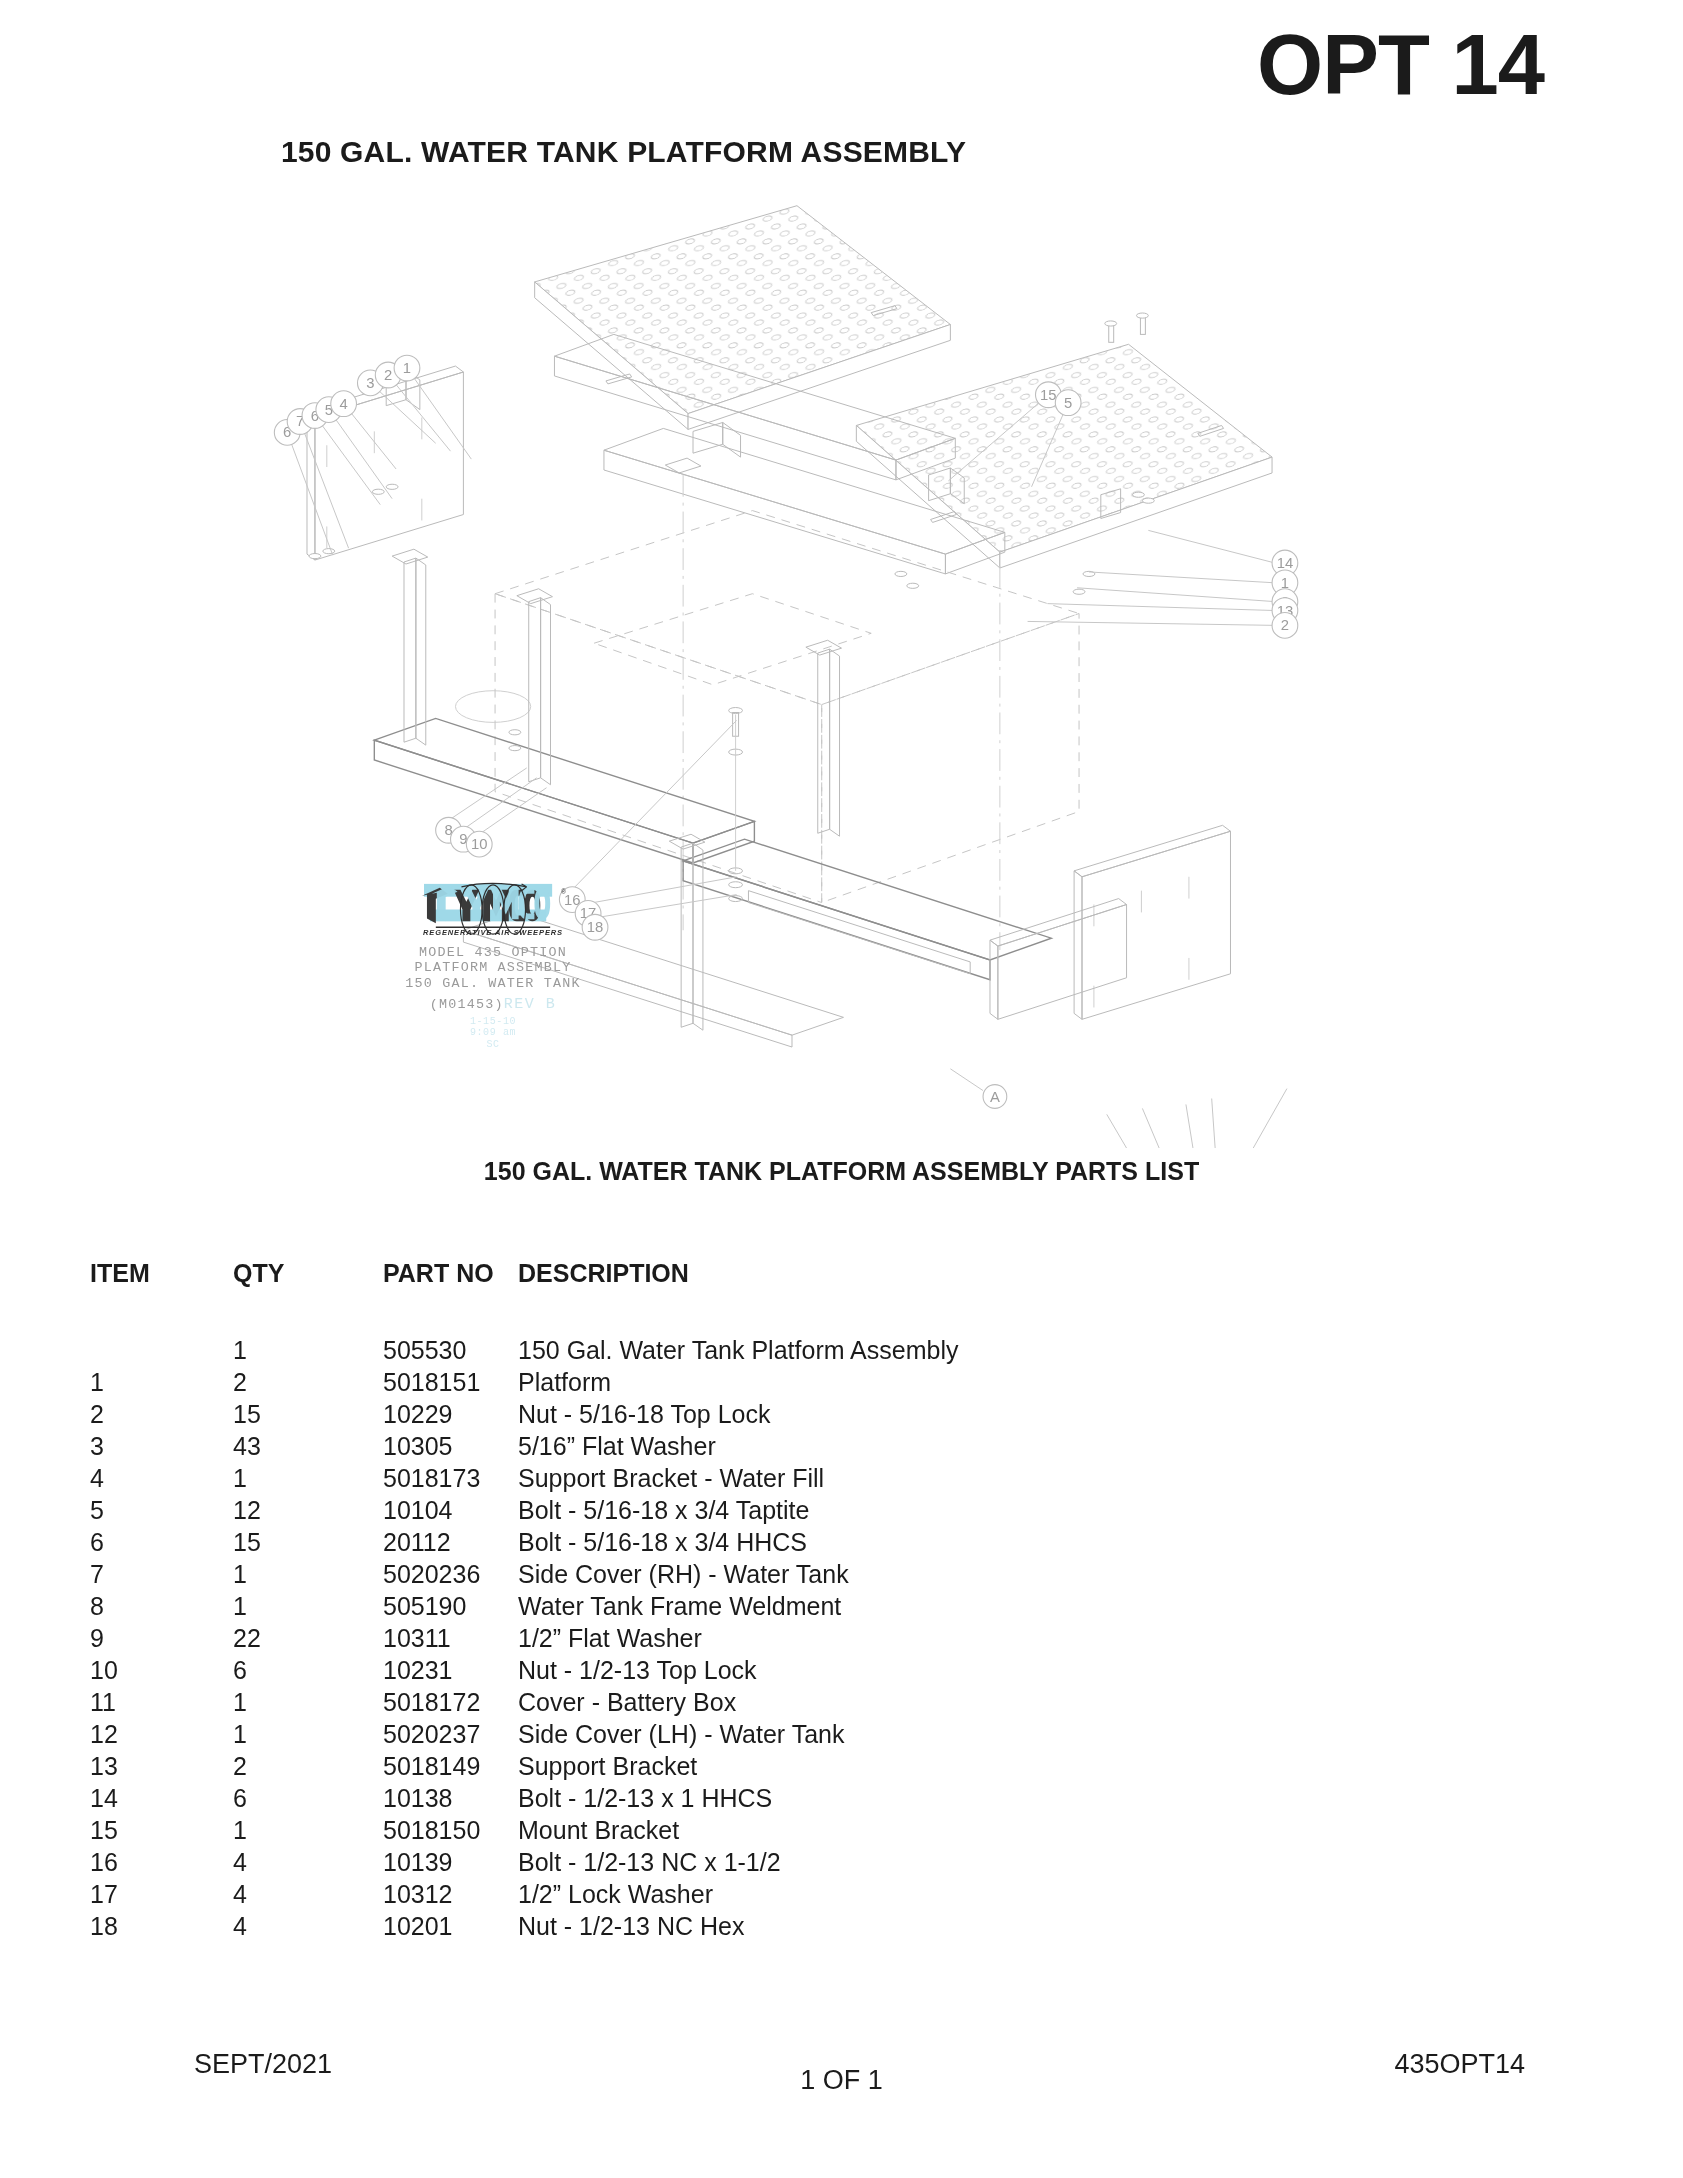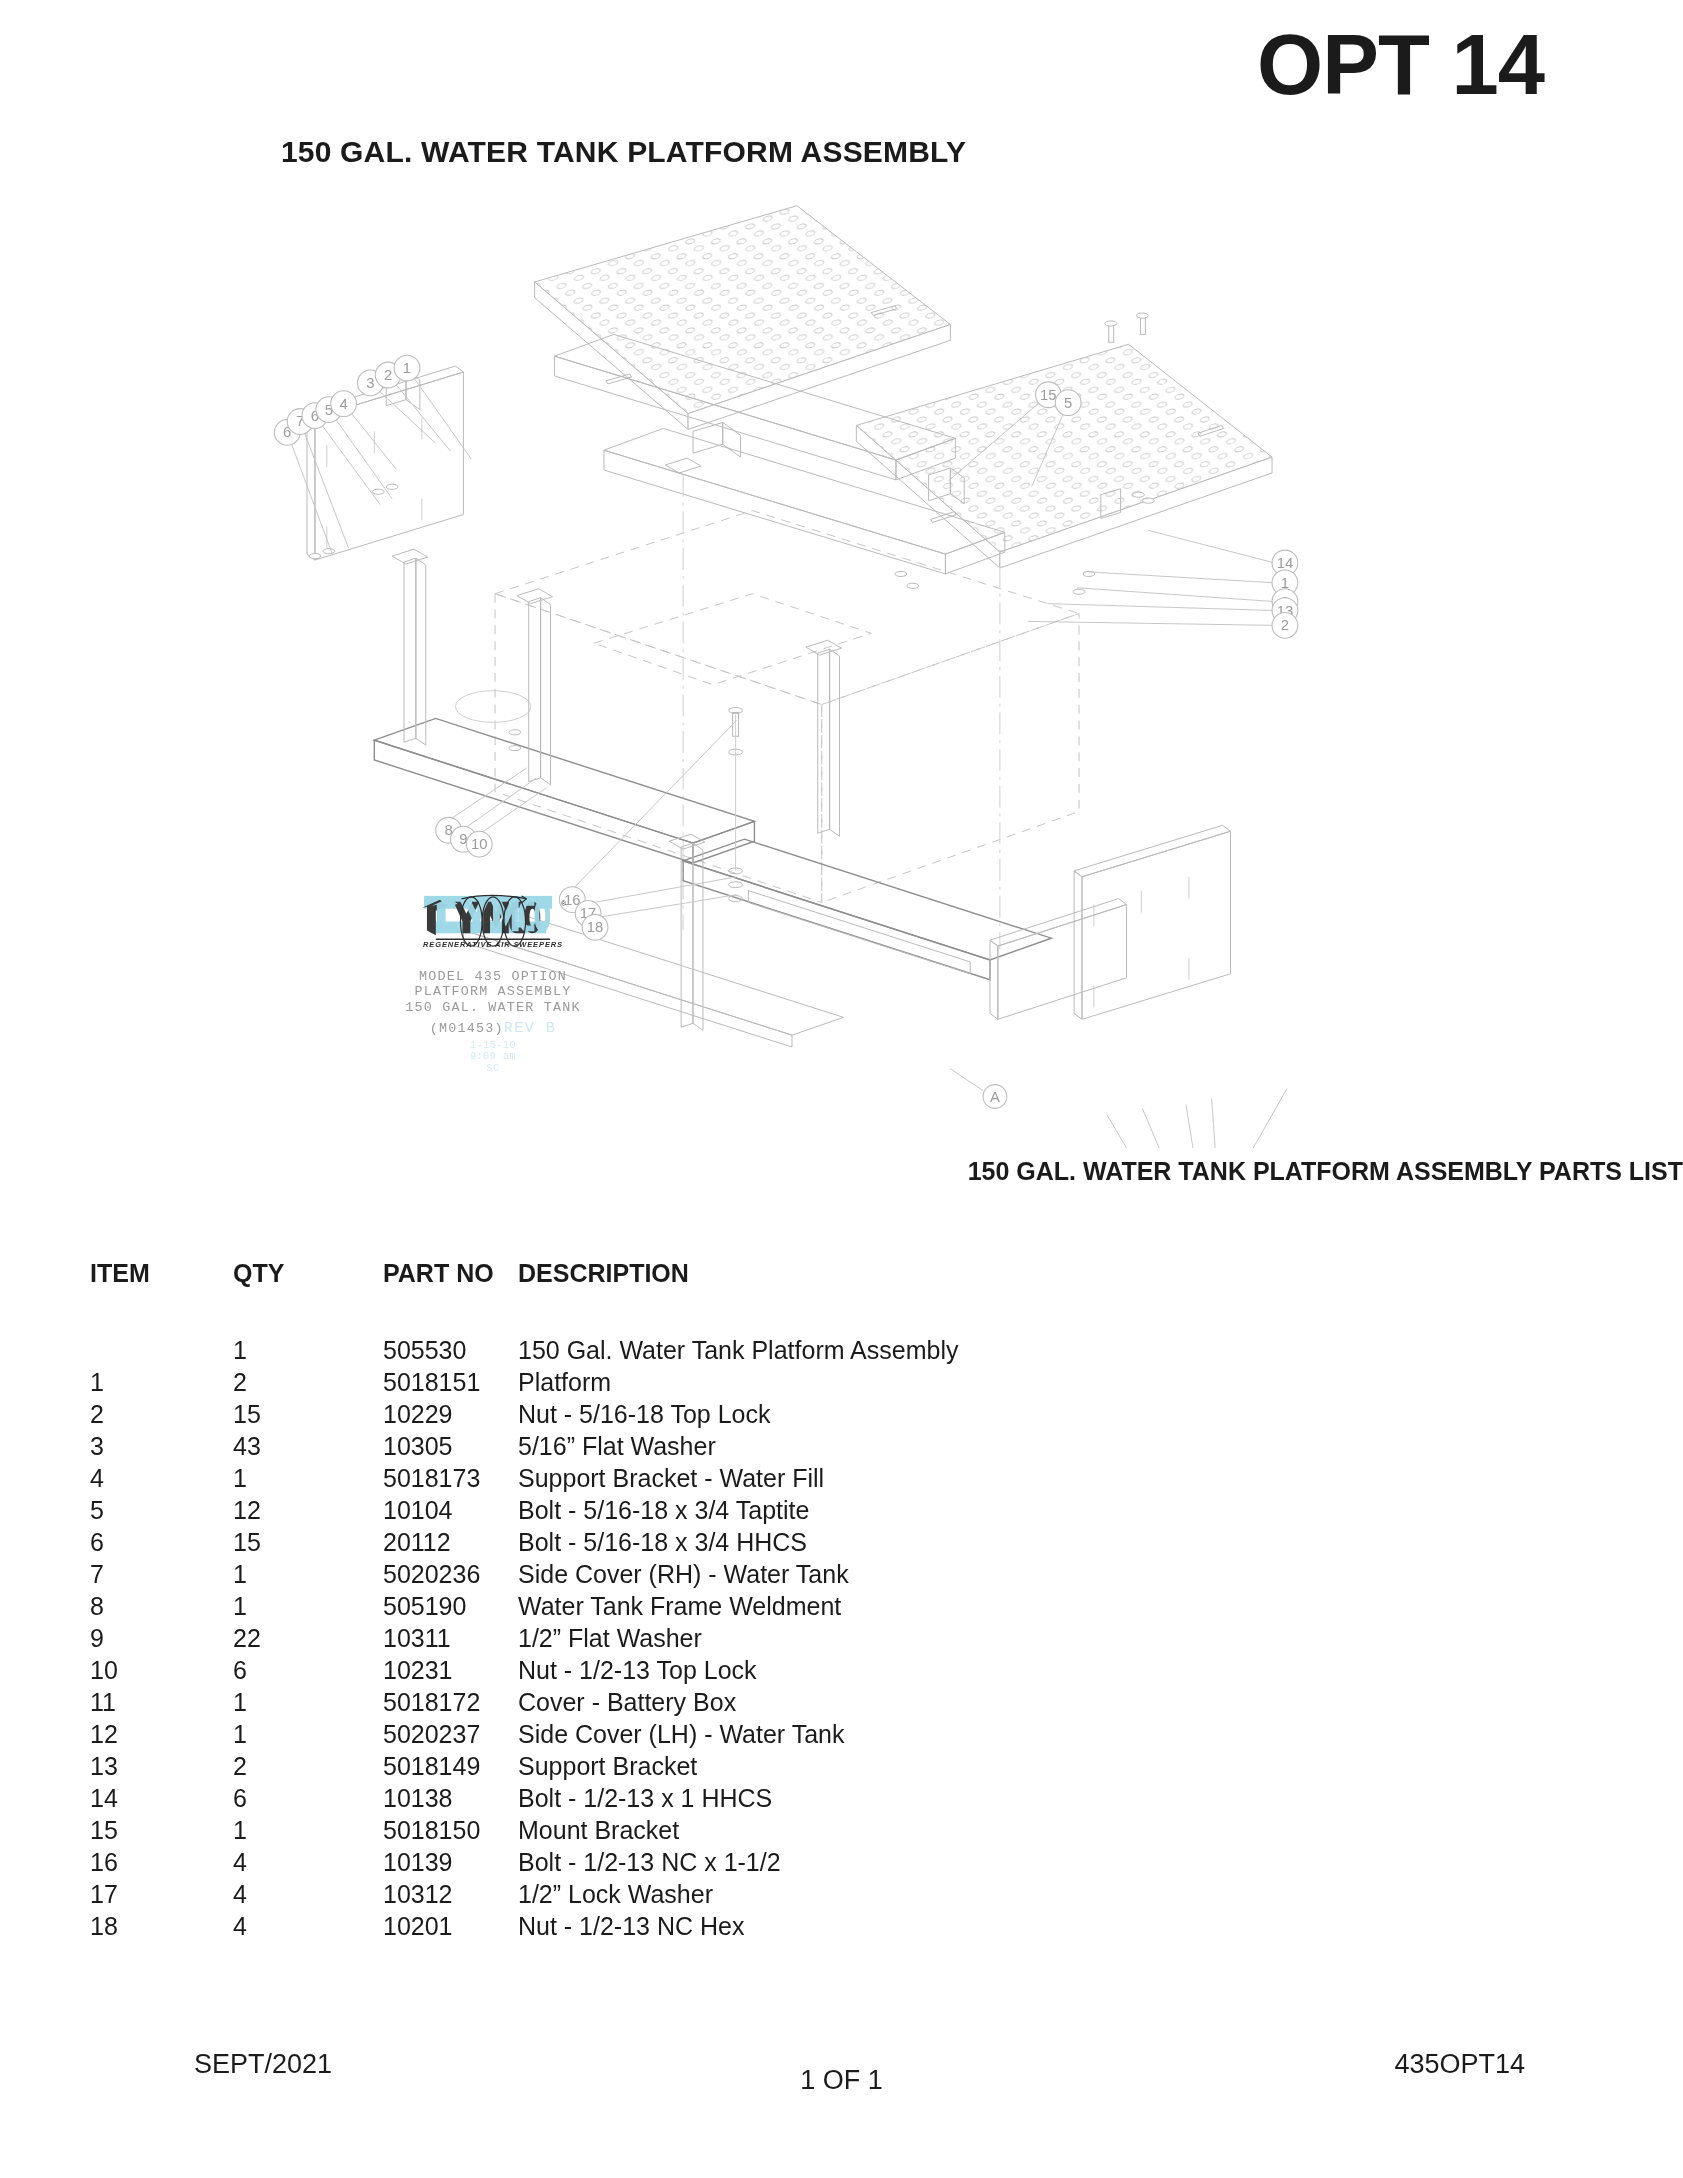--- a/index.html
+++ b/index.html
@@ -53,21 +53,21 @@
   #title-block {
     position: absolute;
     left: 394px;
     top: 876px;
     width: 198px;
   }
   #tymco-logo-wrap {
     position: relative;
     width: 166px;
     height: 69px;
-    margin: 12px auto;
+    margin: 0 auto;
   }
   #tymco-logo-wrap svg { display:block; }
   .tb-line {
     font-family: "Liberation Mono", monospace;
     font-size: 13.4px;
     letter-spacing: 1.2px;
     color: #9a9a9a;
     text-align: center;
     line-height: 15.3px;
     white-space: nowrap;
@@ -98,21 +98,21 @@
     line-height: 11.4px;
     white-space: nowrap;
   }
 
   
   #parts-list-title {
     position: absolute;
     top: 1156px;
     left: 0;
     width: 1683px;
-    text-align: right;
+    text-align: center;
     font-size: 25px;
     font-weight: bold;
     line-height: 31px;
   }
   #parts-dwg-no {
     font-size: 25px;
     font-weight: bold;
   }
 
   #parts-table {

